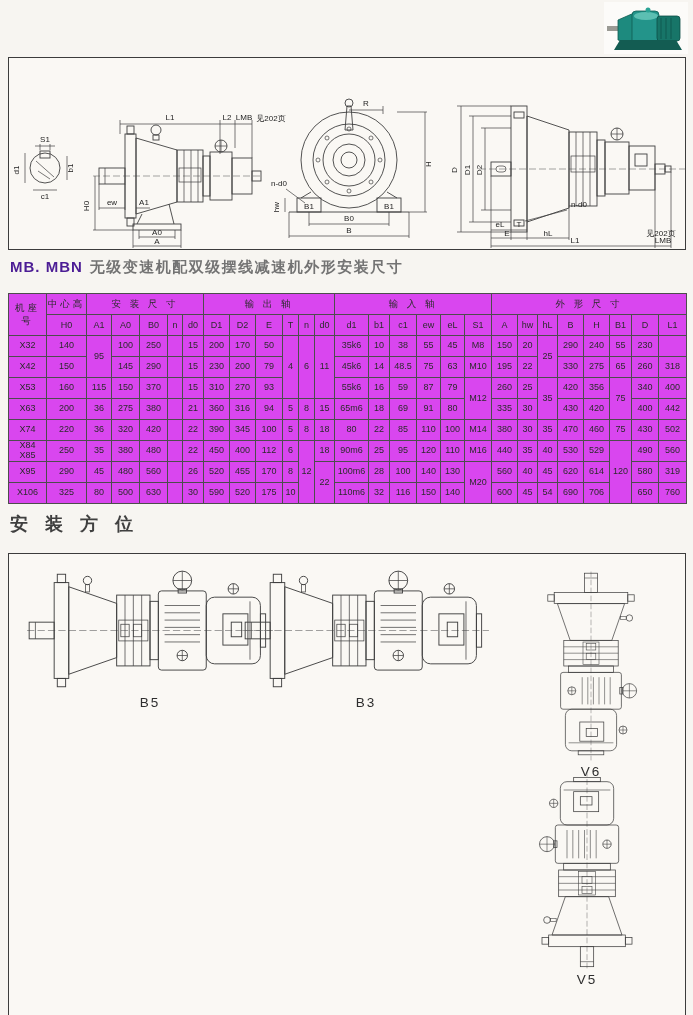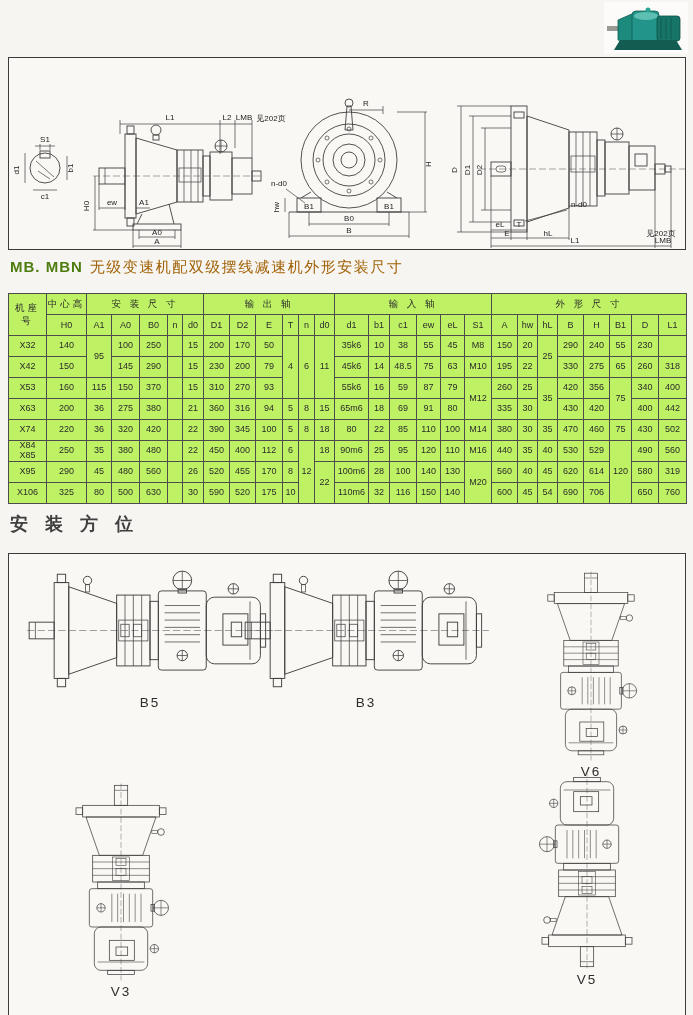--- a/index.html
+++ b/index.html
@@ -2,23 +2,23 @@
 <html><head>
 <meta charset="utf-8">
 <style>
   html,body{margin:0;padding:0;}
   body{width:693px;height:1015px;background:#f7f5f1;font-family:"Liberation Sans",sans-serif;color:#222;position:relative;overflow:hidden;}
   .panel{position:absolute;border:1px solid #3c3c3c;background:#faf8f4;box-sizing:border-box;}
   #panel-drawings{left:8px;top:57px;width:678px;height:193px;}
   #panel-orient{left:8px;top:553px;width:678px;height:584px;}
   #photo{position:absolute;left:604px;top:2px;width:84px;height:52px;}
   #title-row{position:absolute;left:10px;top:258px;font-size:15px;white-space:nowrap;}
-  #title-row .prefix{color:#4d7c0f;font-weight:bold;margin-right:7px;letter-spacing:1px;}
-  #title-row .main{color:#a16207;font-weight:normal;letter-spacing:1.5px;text-align:center;}
-  table{position:absolute;left:8px;top:293px;width:678px;border-collapse:collapse;table-layout:fixed;background:#bef264;}
+  #title-row .prefix{color:#4c1d95;font-weight:bold;margin-right:7px;letter-spacing:1px;}
+  #title-row .main{color:#737373;font-weight:bold;letter-spacing:1.5px;text-align:center;}
+  table{position:absolute;left:8px;top:293px;width:678px;border-collapse:collapse;table-layout:fixed;background:#d946ef;}
   th,td{border:1px solid #4d4d4d;text-align:center;vertical-align:middle;padding:0;font-weight:normal;color:#2b2b2b;overflow:hidden;}
   thead th{font-size:9px;height:20px;}
   thead tr.grp th{font-size:9.5px;letter-spacing:3px;}
   tbody td{font-size:9px;height:20px;white-space:pre-line;line-height:1.1;}
   h2.sec{position:absolute;left:10px;top:512px;margin:0;font-size:18px;letter-spacing:6px;color:#404040;font-weight:bold;}
   .fig{position:absolute;text-align:center;}
   .fig svg{display:block;margin:0 auto;}
   .figlabel{display:block;margin-top:2px;font-size:13.5px;color:#2e2e2e;letter-spacing:2px;}
   .ln{stroke:#3f3f3f;fill:none;stroke-width:0.9;}
   .lnt{stroke:#3f3f3f;fill:none;stroke-width:0.7;}
@@ -574,28 +574,20 @@
     <span class="figlabel">B3</span>
   </div>
   <div class="fig" style="left:534px;top:16px;width:96px;">
     <svg viewBox="0 0 120 240" width="96" height="192">
       <g transform="translate(60,120) rotate(90) translate(-120,-60)">
           <use href="#gm" width="240" height="120"></use>
         </g>
     </svg>
     <span class="figlabel">V6</span>
   </div>
-  <div class="fig" style="left:62px;top:228px;width:100px;">
-    <svg viewBox="0 0 120 240" width="100" height="200">
-      <g transform="translate(60,120) rotate(90) translate(-120,-60)">
-          <use href="#gm" width="240" height="120"></use>
-        </g>
-    </svg>
-    <span class="figlabel">V3</span>
-  </div>
   <div class="fig" style="left:528px;top:216px;width:100px;">
     <svg viewBox="0 0 120 240" width="100" height="200">
       <g transform="translate(60,120) rotate(-90) translate(-120,-60)">
           <use href="#gm" width="240" height="120"></use>
         </g>
     </svg>
     <span class="figlabel">V5</span>
   </div>
 </div>
 

